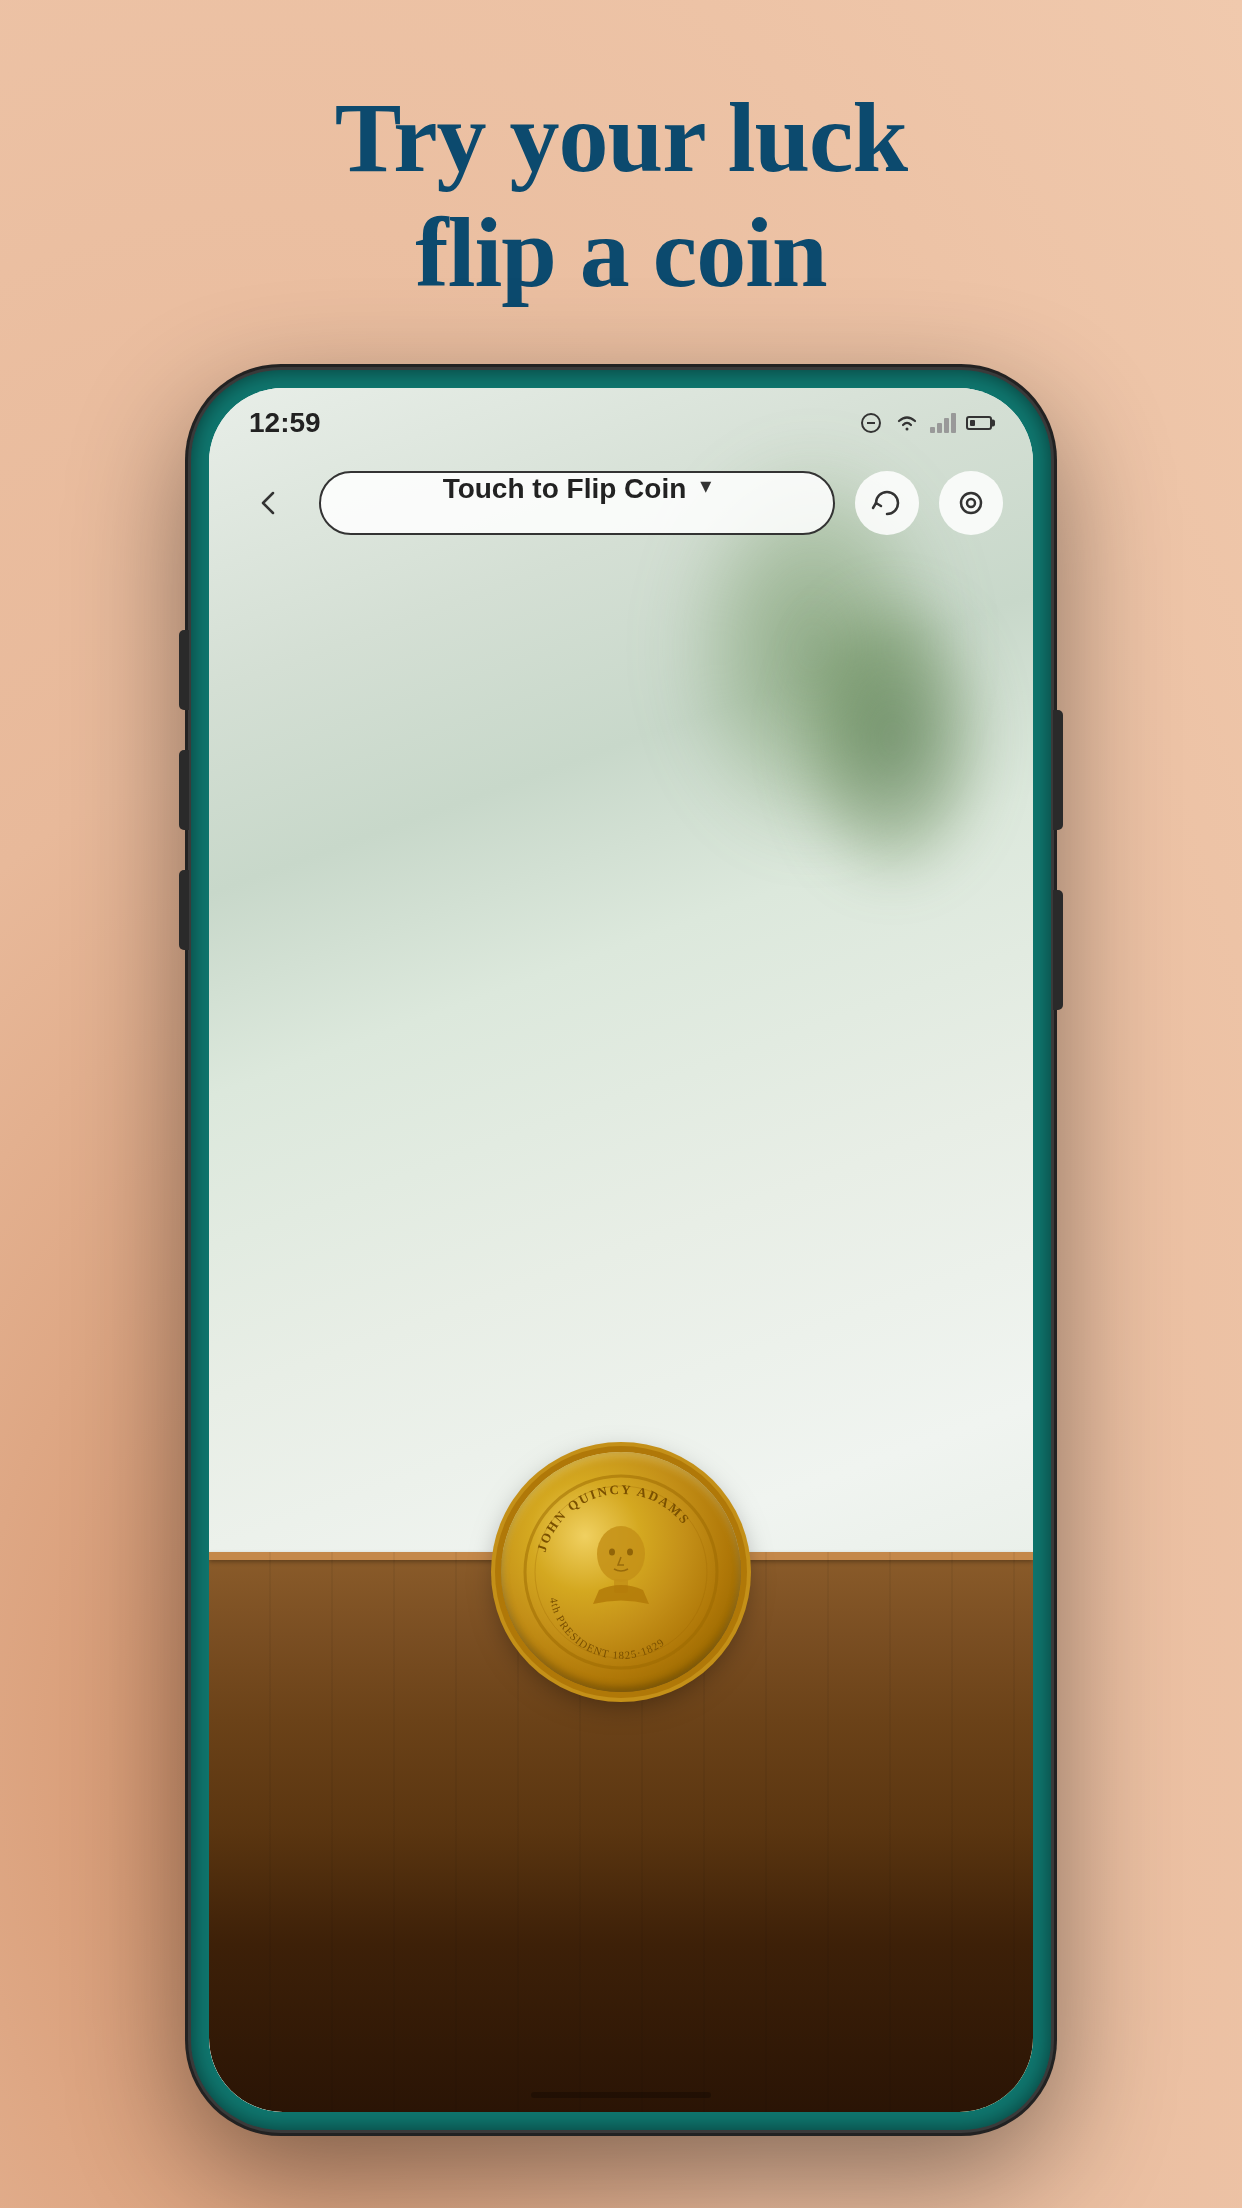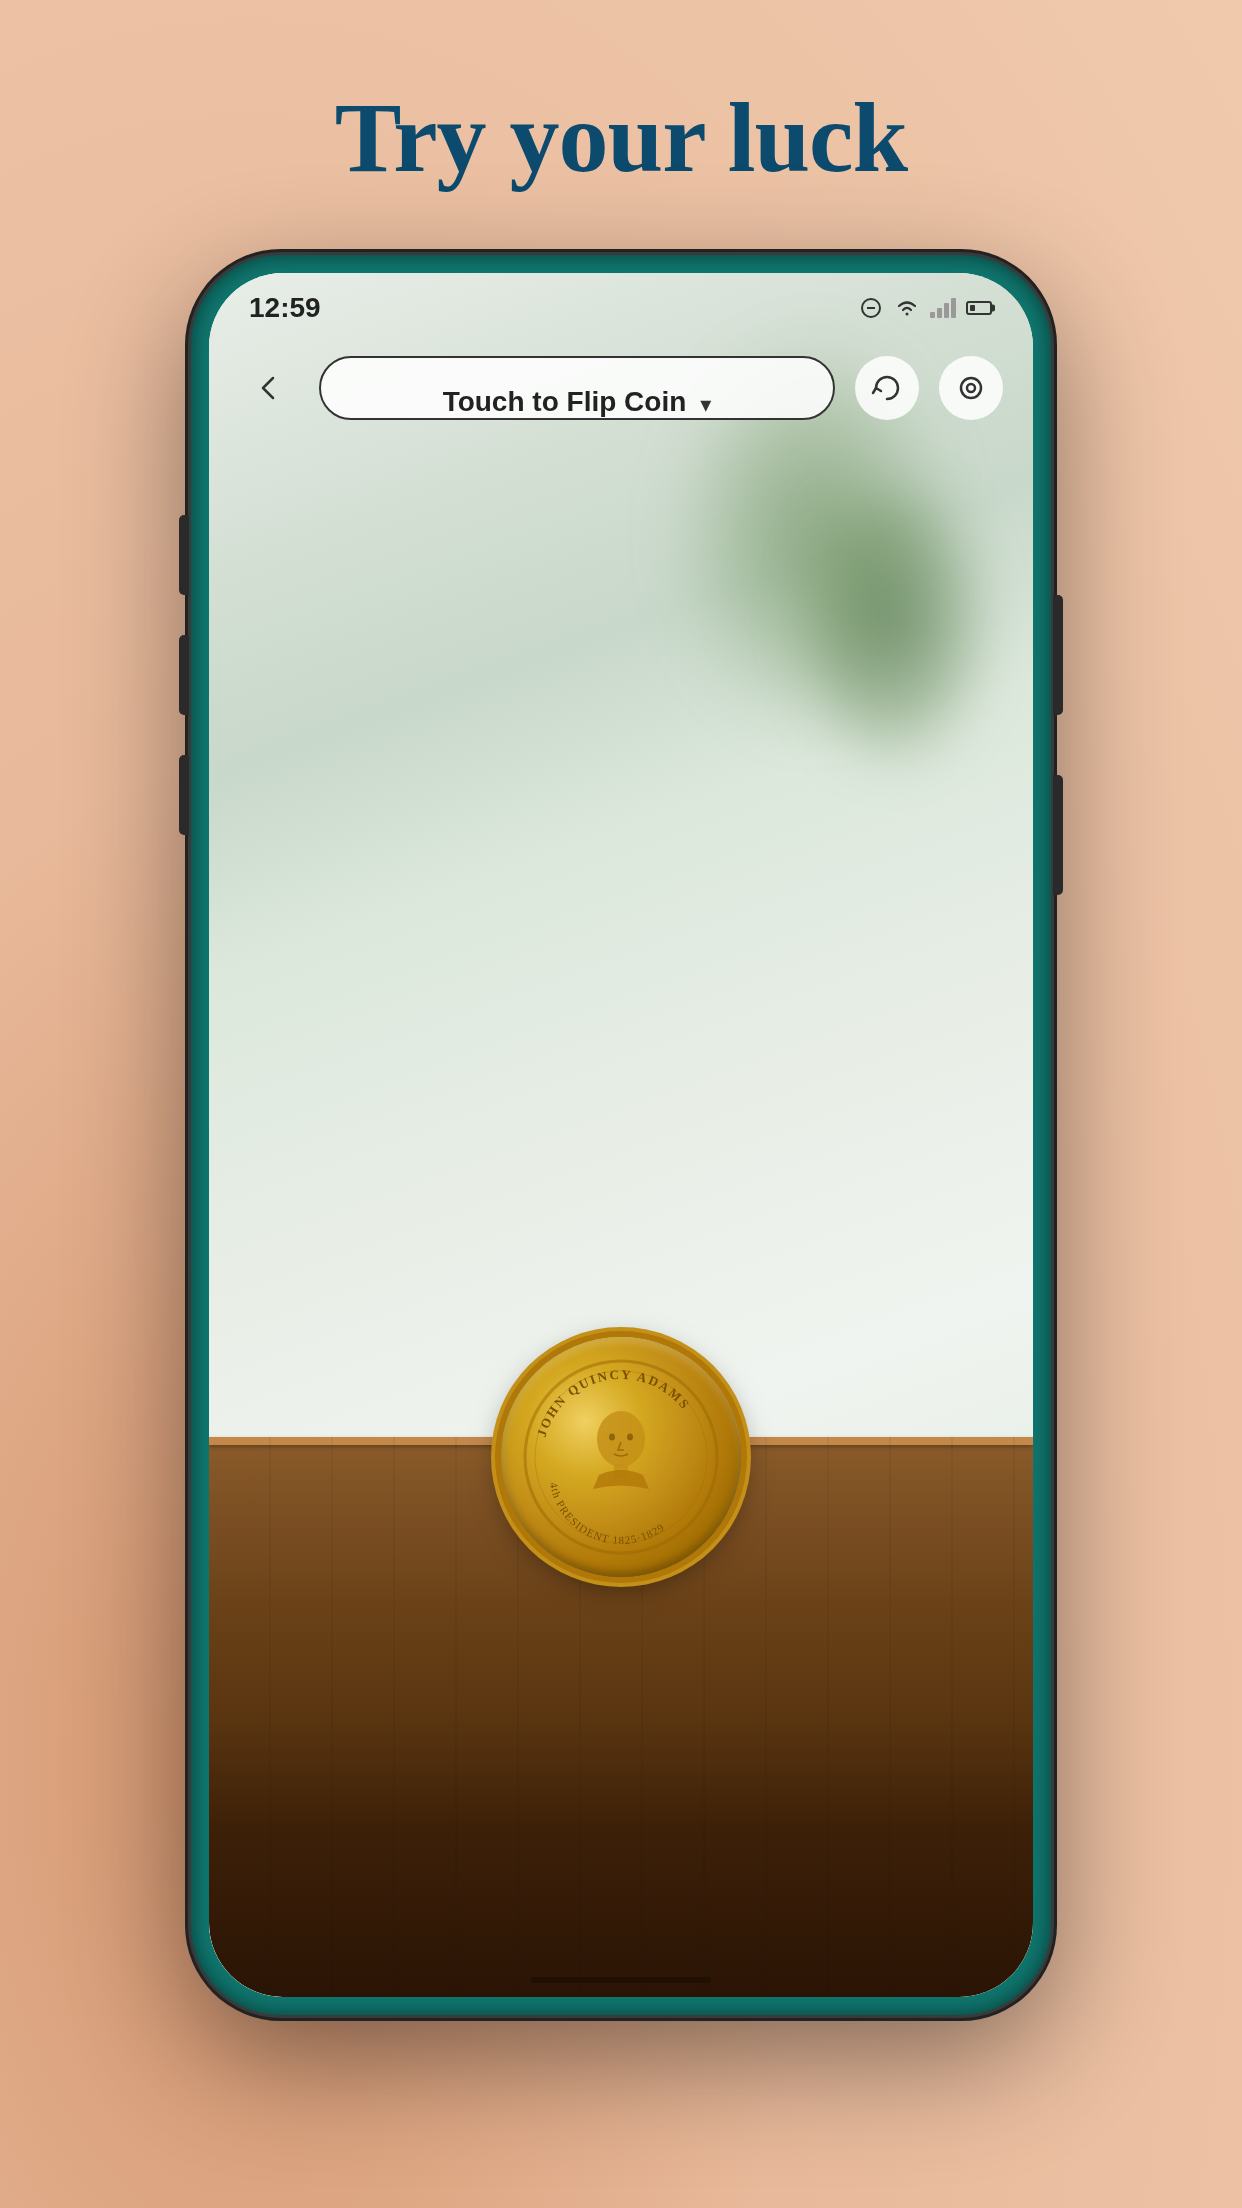--- a/index.html
+++ b/index.html
@@ -202,21 +202,21 @@
       flex-shrink: 0;
     }
 
     .flip-coin-btn {
       flex: 1;
       height: 64px;
       border: 2.5px solid #333;
       border-radius: 32px;
       background: rgba(255,255,255,0.85);
       display: flex;
-      align-items: flex-end;
+      align-items: flex-start;
       justify-content: center;
       gap: 14px;
       cursor: pointer;
     }
 
     .flip-coin-btn-label {
       font-size: 28px;
       font-weight: 600;
       color: #222;
       font-family: -apple-system, sans-serif;
@@ -404,20 +404,21 @@
       border-radius: 1px;
     }
   </style>
 </head>
 <body>
 
 <div class="page-content">
 
   <div class="headline">
     <div>Try your luck</div>
+    <div>flip a coin</div>
   </div>
 
   <div class="phone-frame">
 
     <div class="phone-screen">
 
       <div class="screen-bg"></div>
 
       <div class="status-bar">
         <span class="status-time">12:59</span>

